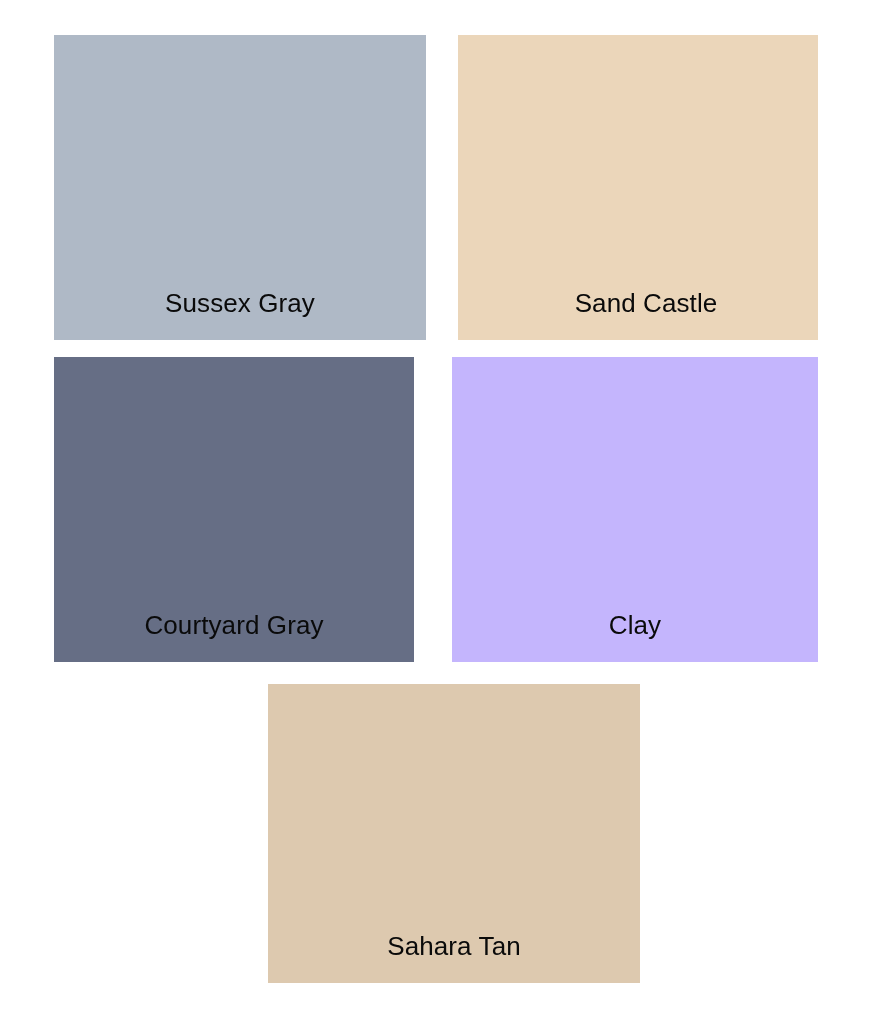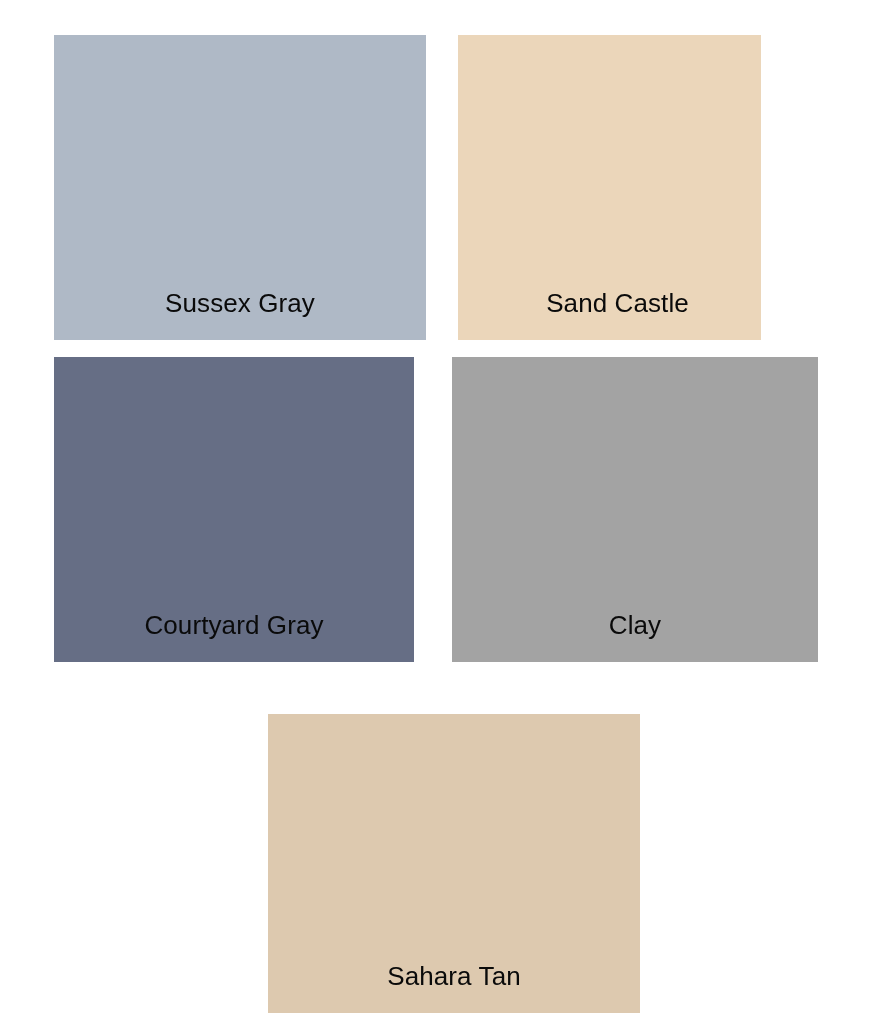--- a/index.html
+++ b/index.html
@@ -47,57 +47,57 @@
     white-space: nowrap;
   }
 
   
   .swatch.s-sussex-gray {
     left: 54px;  top: 35px;
     width: 372px; height: 305px;
   }
   .swatch.s-sand-castle {
     left: 458px; top: 35px;
-    width: 303px; height: 305px; padding-left: 16px;
+    width: 360px; height: 305px; padding-left: 16px;
   }
 
   
   .swatch.s-courtyard-gray {
     left: 54px;  top: 357px;
     width: 360px; height: 305px;
   }
   .swatch.s-clay {
     left: 452px; top: 357px;
     width: 366px; height: 305px;
   }
 
   
   .swatch.s-sahara-tan {
-    left: 268px; top: 714px;
+    left: 268px; top: 684px;
     width: 372px; height: 299px; justify-content: center;
   }
 </style>
 </head>
 <body style="background: rgb(255, 255, 255);">
 
 <div id="palette-board" style="background: rgb(255, 255, 255);">
 
   <div class="swatch s-sussex-gray" style="background-color: rgb(175, 185, 198);">
     <span class="swatch-label" style="color: rgb(10, 10, 10);">Sussex Gray</span>
   </div>
 
   <div class="swatch s-sand-castle" style="background-color: rgb(235, 214, 186);">
     <span class="swatch-label" style="color: rgb(10, 10, 10);">Sand Castle</span>
   </div>
 
   <div class="swatch s-courtyard-gray" style="background-color: rgb(102, 110, 133);">
     <span class="swatch-label" style="color: rgb(10, 10, 10);">Courtyard Gray</span>
   </div>
 
-  <div class="swatch s-clay" style="background-color: #a3a3a3;">
+  <div class="swatch s-clay" style="background-color: #c4b5fd;">
     <span class="swatch-label" style="color: rgb(10, 10, 10);">Clay</span>
   </div>
 
   <div class="swatch s-sahara-tan" style="background-color: rgb(221, 201, 175);">
     <span class="swatch-label" style="color: rgb(10, 10, 10);">Sahara Tan</span>
   </div>
 
 </div>
 
 </body></html>

